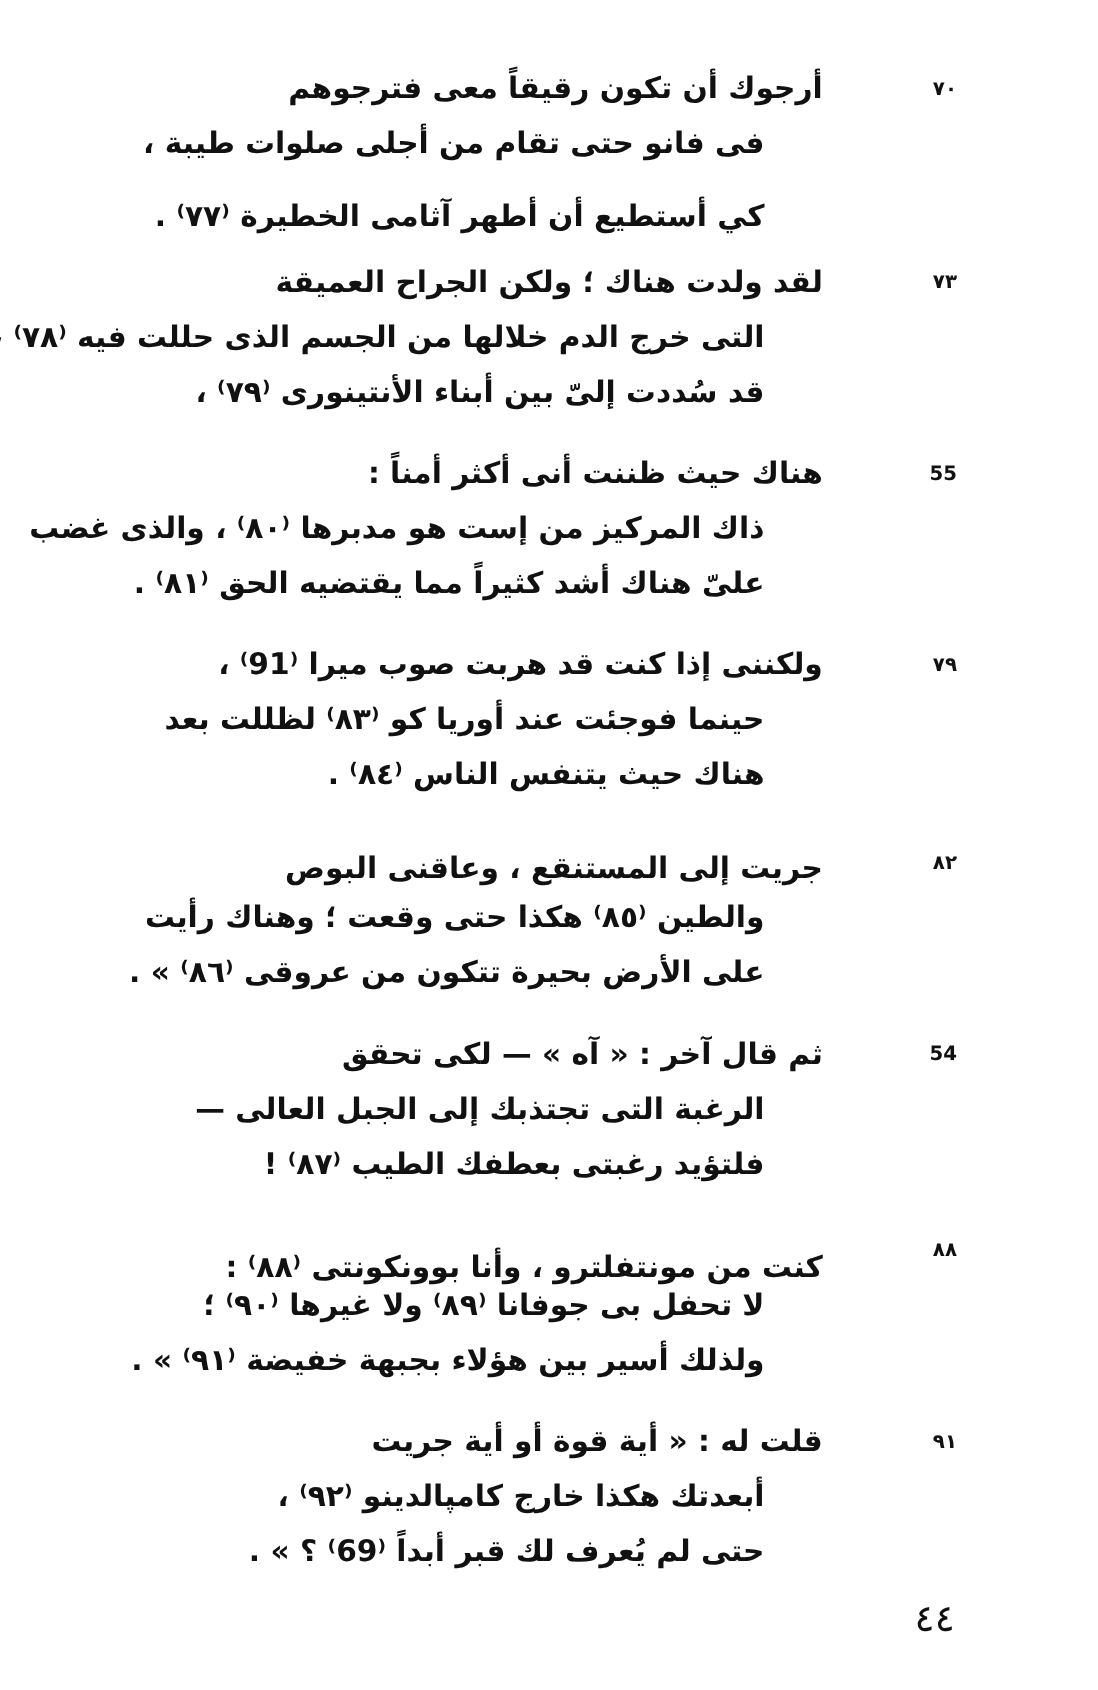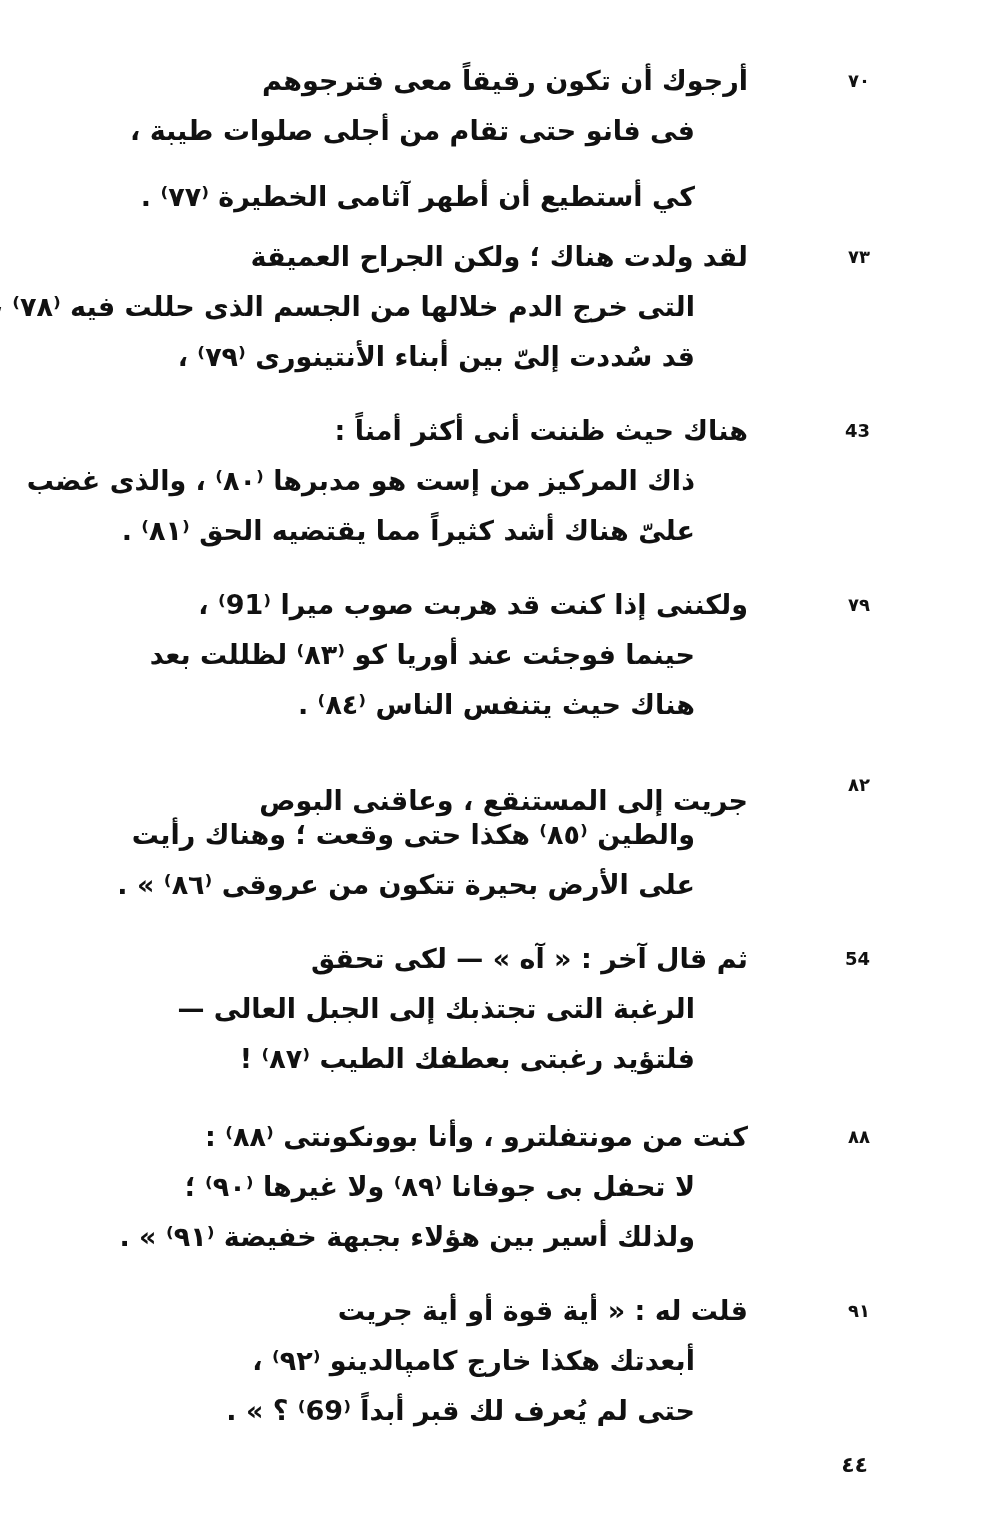--- a/index.html
+++ b/index.html
@@ -42,22 +42,22 @@
       font-size: 27px;
       font-weight: bold;
       line-height: 58px;
     }
     .line.first { right: 250px; }
     .line.cont  { right: 303px; }
     .page-number {
       position: absolute;
       right: 130px;
       top: 1452px;
-      font-size: 22px;
-      font-weight: bold;
+      font-size: 34px;
+      font-weight: normal;
       direction: rtl;
     }
   </style>
 </head>
 <body>
 
 <div class="page">
 
   <div class="stanza" style="top:52px;">
     <span class="num">٧٠</span>
@@ -67,50 +67,50 @@
   </div>
 
   <div class="stanza" style="top:228px;">
     <span class="num">٧٣</span>
     <div class="line first" style="top:0px;">لقد ولدت هناك ؛ ولكن الجراح العميقة</div>
     <div class="line cont" style="top:50px;">التى خرج الدم خلالها من الجسم الذى حللت فيه ⁽٧٨⁾ ،</div>
     <div class="line cont" style="top:100px;">قد سُددت إلىّ بين أبناء الأنتينورى ⁽٧٩⁾ ،</div>
   </div>
 
   <div class="stanza" style="top:402px;">
-    <span class="num">43</span>
+    <span class="num">55</span>
     <div class="line first" style="top:0px;">هناك حيث ظننت أنى أكثر أمناً :</div>
     <div class="line cont" style="top:50px;">ذاك المركيز من إست هو مدبرها ⁽٨٠⁾ ، والذى غضب</div>
     <div class="line cont" style="top:100px;">علىّ هناك أشد كثيراً مما يقتضيه الحق ⁽٨١⁾ .</div>
   </div>
 
   <div class="stanza" style="top:576px;">
     <span class="num">٧٩</span>
     <div class="line first" style="top:0px;">ولكننى إذا كنت قد هربت صوب ميرا ⁽91⁾ ،</div>
     <div class="line cont" style="top:50px;">حينما فوجئت عند أوريا كو ⁽٨٣⁾ لظللت بعد</div>
     <div class="line cont" style="top:100px;">هناك حيث يتنفس الناس ⁽٨٤⁾ .</div>
   </div>
 
   <div class="stanza" style="top:756px;">
     <span class="num">٨٢</span>
-    <div class="line first" style="top:16px;">جريت إلى المستنقع ، وعاقنى البوص</div>
+    <div class="line first" style="top:5px;">جريت إلى المستنقع ، وعاقنى البوص</div>
     <div class="line cont" style="top:50px;">والطين ⁽٨٥⁾ هكذا حتى وقعت ؛ وهناك رأيت</div>
     <div class="line cont" style="top:100px;">على الأرض بحيرة تتكون من عروقى ⁽٨٦⁾ » .</div>
   </div>
 
   <div class="stanza" style="top:930px;">
     <span class="num">54</span>
     <div class="line first" style="top:0px;">ثم قال آخر : « آه » — لكى تحقق</div>
     <div class="line cont" style="top:50px;">الرغبة التى تجتذبك إلى الجبل العالى —</div>
     <div class="line cont" style="top:100px;">فلتؤيد رغبتى بعطفك الطيب ⁽٨٧⁾ !</div>
   </div>
 
   <div class="stanza" style="top:1108px;">
     <span class="num">٨٨</span>
-    <div class="line first" style="top:0px;">كنت من مونتفلترو ، وأنا بوونكونتى ⁽٨٨⁾ :</div>
+    <div class="line first" style="top:16px;">كنت من مونتفلترو ، وأنا بوونكونتى ⁽٨٨⁾ :</div>
     <div class="line cont" style="top:50px;">لا تحفل بى جوفانا ⁽٨٩⁾ ولا غيرها ⁽٩٠⁾ ؛</div>
     <div class="line cont" style="top:100px;">ولذلك أسير بين هؤلاء بجبهة خفيضة ⁽٩١⁾ » .</div>
   </div>
 
   <div class="stanza" style="top:1282px;">
     <span class="num">٩١</span>
     <div class="line first" style="top:0px;">قلت له : « أية قوة أو أية جريت</div>
     <div class="line cont" style="top:50px;">أبعدتك هكذا خارج كامپالدينو ⁽٩٢⁾ ،</div>
     <div class="line cont" style="top:100px;">حتى لم يُعرف لك قبر أبداً ⁽69⁾ ؟ » .</div>
   </div>

